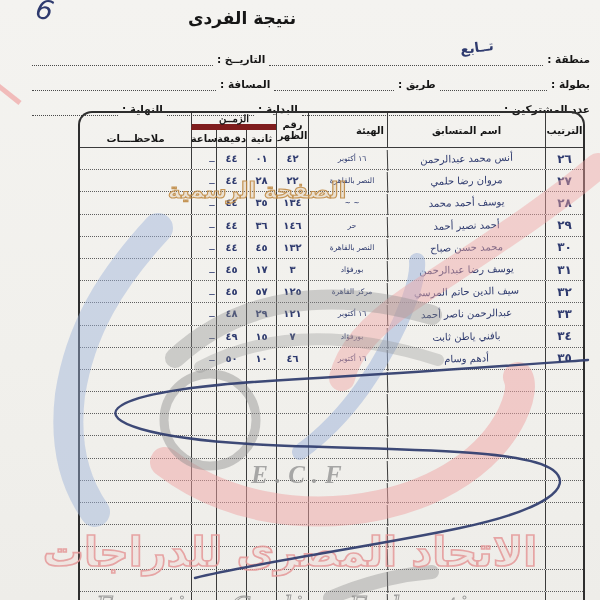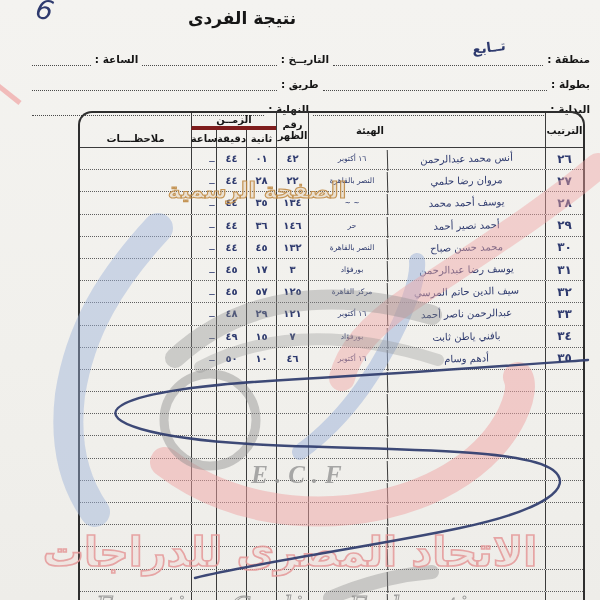--- a/index.html
+++ b/index.html
@@ -29,21 +29,21 @@
   }
   .grid{display:grid;grid-template-columns:38px 158px 79px 32px 30px 30px 25px 1fr;direction:rtl;}
   .thead{border-bottom:1.4px solid #3b3b3b;}
   .thead .cell{display:flex;align-items:center;justify-content:center;font-weight:bold;font-size:10px;}
   .cell{border-left:1px solid #3b3b3b;box-sizing:border-box;}
   .cell.last{border-left:none;}
   .h-rank{grid-area:1/1/3/2;}
   .h-name{grid-area:1/2/3/3;}
   .h-org{grid-area:1/3/3/4;padding-left:44px;}
   .h-back{grid-area:1/4/3/5;flex-direction:column;font-size:9px;line-height:1.1;}
-  .h-time{grid-area:1/5/2/8;border-bottom:4px solid #7f1d1d;font-size:10px;}
+  .h-time{grid-area:1/5/2/8;border-bottom:6px solid #7f1d1d;font-size:10px;font-family:Liberation Serif, serif;}
   .h-sec{grid-area:2/5/3/6;font-size:8.5px;}
   .h-min{grid-area:2/6/3/7;font-size:8.5px;}
   .h-hour{grid-area:2/7/3/8;font-size:8.5px;}
   .h-notes{grid-area:1/8/3/9;font-size:10px;letter-spacing:1px;margin-top:16px;}
   .thead{grid-template-rows:17px 17px;}
   .trow{grid-template-rows:21.2px;border-bottom:1.1px dotted #5f5f5f;}
   .trow .cell{display:flex;align-items:center;justify-content:center;overflow:hidden;}
   .c-rank{font-size:12px;color:#2e3a6e;font-weight:bold;}
   .c-name{font-size:10px;color:#2e3a6e;transform:rotate(-1.5deg);white-space:nowrap;}
   .c-org{font-size:7.5px;color:#2e3a6e;white-space:nowrap;padding-left:8px;}
@@ -65,50 +65,55 @@
     <div class="fgroup" style="flex:2.6">
       <span class="flabel">منطقة :</span>
       <span class="dots">
         <span class="hw region-hw">تــابع</span>
       </span>
     </div>
     <div class="fgroup" style="flex:1.9">
       <span class="flabel">التاريــخ :</span>
       <span class="dots"></span>
     </div>
-    <div class="fgroup" style="flex:1.1">
-      <span class="flabel">الساعة :</span>
-      <span class="dots"></span>
-    </div>
   </div>
   <div class="frow">
     <div class="fgroup" style="flex:1.4">
       <span class="flabel">بطولة :</span>
       <span class="dots"></span>
     </div>
     <div class="fgroup" style="flex:1.5">
       <span class="flabel">طريق :</span>
       <span class="dots"></span>
     </div>
+    <div class="fgroup" style="flex:2.2">
+      <span class="flabel">المسافة :</span>
+      <span class="dots"></span>
+    </div>
   </div>
   <div class="frow">
+    <div class="fgroup" style="flex:2.6">
+      <span class="flabel">عدد المشتركين :</span>
+      <span class="dots"></span>
+    </div>
     <div class="fgroup" style="flex:1.2">
       <span class="flabel">البداية :</span>
       <span class="dots"></span>
     </div>
     <div class="fgroup" style="flex:1.2">
       <span class="flabel">النهاية :</span>
       <span class="dots"></span>
     </div>
   </div>
 </div>
 
 <div class="abs tbl">
   <div class="grid thead">
     <div class="cell h-rank">الترتيب</div>
+    <div class="cell h-name">اسم المتسابق</div>
     <div class="cell h-org">الهيئة</div>
     <div class="cell h-back">
       <span>رقم</span>
       <span>الظهر</span>
     </div>
     <div class="cell h-time">الزمــن</div>
     <div class="cell h-sec">ثانية</div>
     <div class="cell h-min">دقيقة</div>
     <div class="cell h-hour">ساعة</div>
     <div class="cell h-notes last">ملاحظــــات</div>

